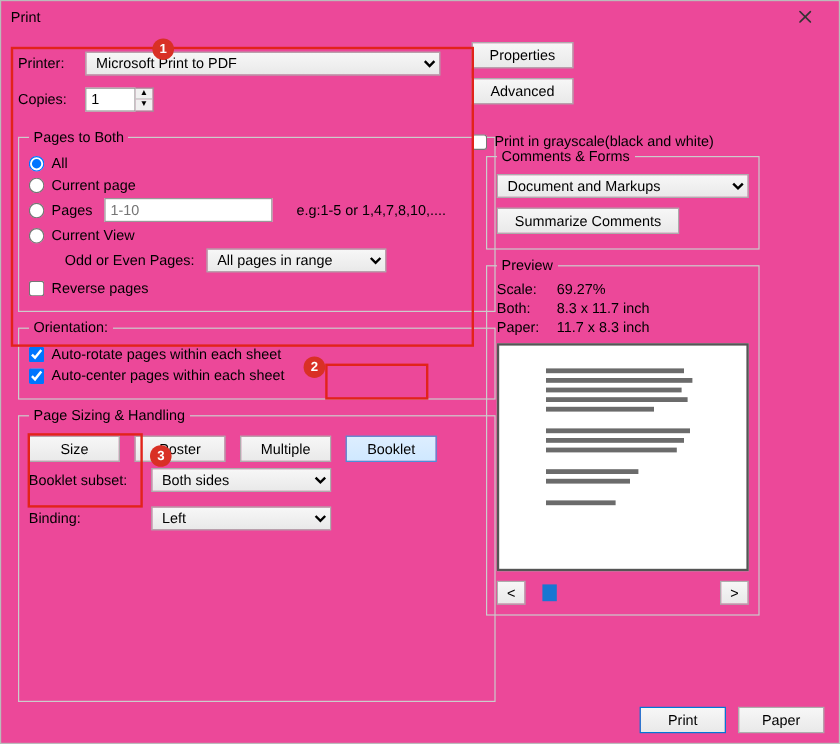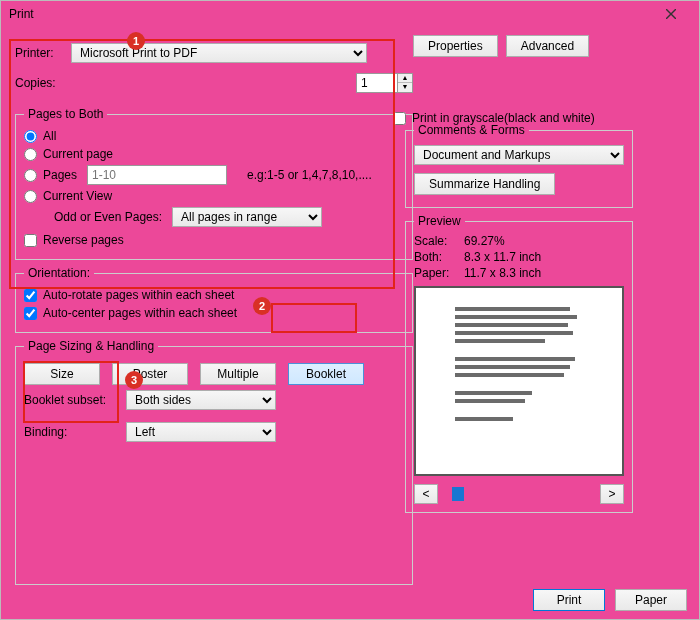--- a/index.html
+++ b/index.html
@@ -65,21 +65,21 @@
 
     <div class="col-left">
 
       <div class="row" style="margin-top:14px;">
         <label class="inline" style="width:50px;">Printer:</label>
         <select style="width:296px;">
           <option>Microsoft Print to PDF</option>
         </select>
       </div>
 
-      <div class="row" style="margin-top:10px;justify-content:space-between;">
+      <div class="row" style="margin-top:10px;">
         <label class="inline" style="width:50px;">Copies:</label>
         <div class="spinner">
           <input type="text" value="1" style="">
           <div class="sp-btns">
               <div>▲</div>
               <div>▼</div>
             </div>
         </div>
       </div>
 
@@ -137,34 +137,34 @@
           <span class="lbl">Booklet subset:</span>
           <select class="small-sel"><option>Both sides</option></select>
         </div>
         <div class="field-row" style="margin-top:12px;">
           <span class="lbl">Binding:</span>
           <select class="small-sel"><option>Left</option></select>
         </div>
       </fieldset>
     </div>
 
-    <div style="position:absolute; left:412px; top:8px; display:flex; gap:8px;">
+    <div style="position:absolute; left:392px; top:8px; display:flex; gap:8px;flex-direction:column;">
       <button class="btn">Properties</button>
       <button class="btn">Advanced</button>
     </div>
     <div class="check-row" style="position:absolute; left:392px; top:52px;margin-top:32px;">
       <input type="checkbox" style="">
       <span>Print in grayscale(black and white)</span>
     </div>
 
     <div class="col-right" style="top:88px;">
       <fieldset>
         <legend>Comments &amp; Forms</legend>
         <select style="width:210px; margin:4px 0;"><option>Document and Markups</option></select>
-        <button class="btn" style="margin:4px 0;">Summarize Handling</button>
+        <button class="btn" style="margin:4px 0;">Summarize Comments</button>
       </fieldset>
 
       <fieldset style="margin-top:6px;">
         <legend>Preview</legend>
         <div class="kv-row">
             <span class="k">Scale:</span>
             <span>69.27%</span>
           </div>
         <div class="kv-row">
             <span class="k">Both:</span>

